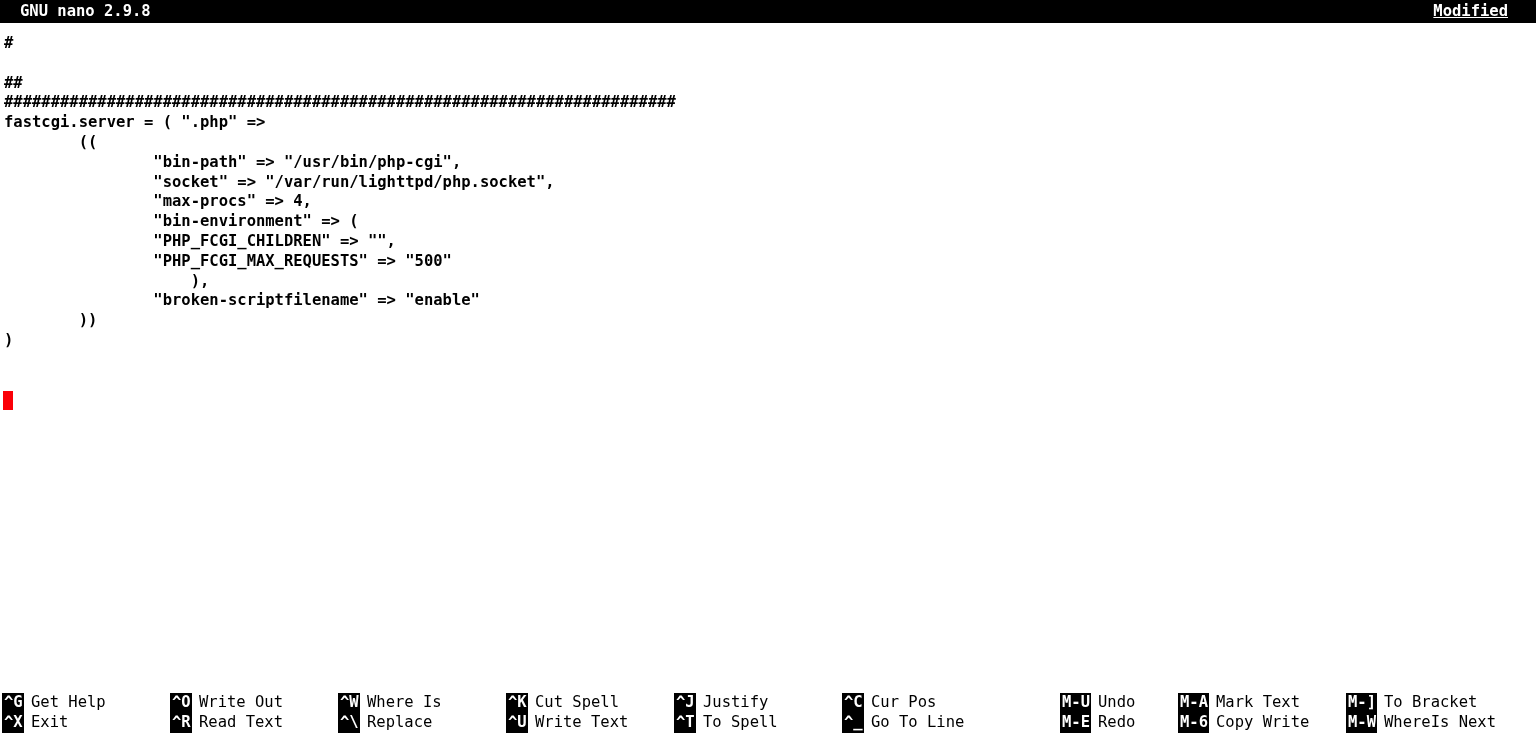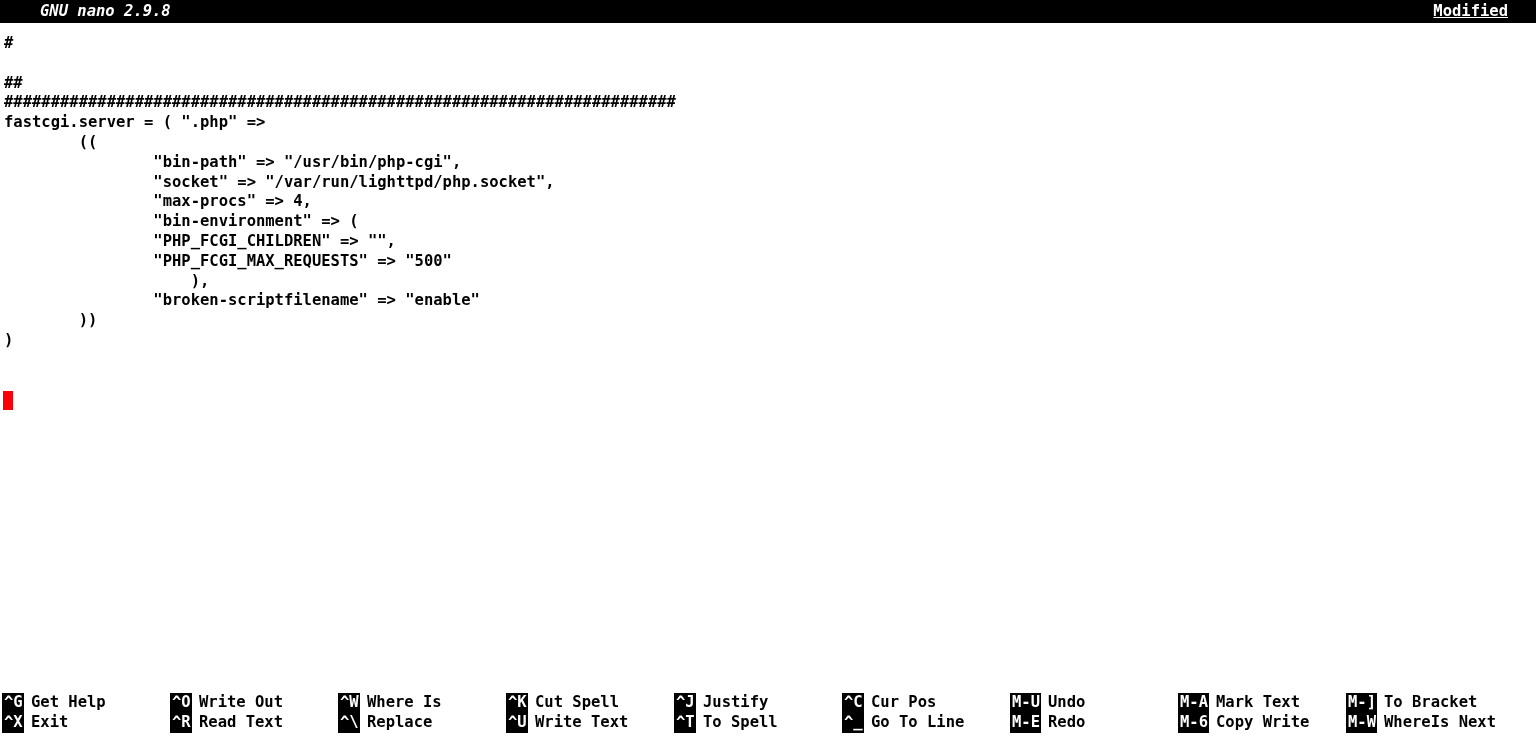--- a/index.html
+++ b/index.html
@@ -23,23 +23,22 @@
     left: 0; top: 0;
     width: 1536px;
     height: 23px;
     background: #000000;
     color: #ffffff;
     font-weight: bold;
     white-space: pre;
   }
   .titlebar .tb-version {
     position: absolute;
-    left: 40px;
+    left: 20px;
     top: 2px;
-    font-style: italic;
   }
   .titlebar .tb-filename {
     position: absolute;
     left: 0;
     top: 2px;
     width: 1536px;
     text-align: center;
   }
   .titlebar .tb-modified {
     position: absolute;
@@ -102,21 +101,21 @@
     color: #ffffff;
     font-weight: bold;
     padding: 1px 1px 2px 2px;
     white-space: pre;
     line-height: 17px;
     min-width: 19px;
   }
   .help-label {
     display: inline-block;
     color: #000000;
-    font-weight: bold;
+    font-weight: normal;
     white-space: pre;
     margin-left: 7px;
   }
 </style>
 </head>
 <body>
 
 <div class="titlebar">
   <span class="tb-version">GNU nano 2.9.8</span>
   <span class="tb-modified">Modified</span>
@@ -162,21 +161,21 @@
       <div class="help-entry"><span class="help-key">^U</span><span class="help-label">Write Text</span></div>
     </div>
     <div class="help-col" style="left: 674px;">
       <div class="help-entry"><span class="help-key">^J</span><span class="help-label">Justify</span></div>
       <div class="help-entry"><span class="help-key">^T</span><span class="help-label">To Spell</span></div>
     </div>
     <div class="help-col" style="left: 842px;">
       <div class="help-entry"><span class="help-key">^C</span><span class="help-label">Cur Pos</span></div>
       <div class="help-entry"><span class="help-key">^_</span><span class="help-label">Go To Line</span></div>
     </div>
-    <div class="help-col" style="left: 1010px; text-align: right;">
+    <div class="help-col" style="left: 1060px; text-align: right;">
       <div class="help-entry"><span class="help-key">M-U</span><span class="help-label">Undo</span></div>
       <div class="help-entry"><span class="help-key">M-E</span><span class="help-label">Redo</span></div>
     </div>
     <div class="help-col" style="left: 1178px;">
       <div class="help-entry"><span class="help-key">M-A</span><span class="help-label">Mark Text</span></div>
       <div class="help-entry"><span class="help-key">M-6</span><span class="help-label">Copy Write</span></div>
     </div>
     <div class="help-col" style="left: 1346px;">
       <div class="help-entry"><span class="help-key">M-]</span><span class="help-label">To Bracket</span></div>
       <div class="help-entry"><span class="help-key">M-W</span><span class="help-label">WhereIs Next</span></div>

